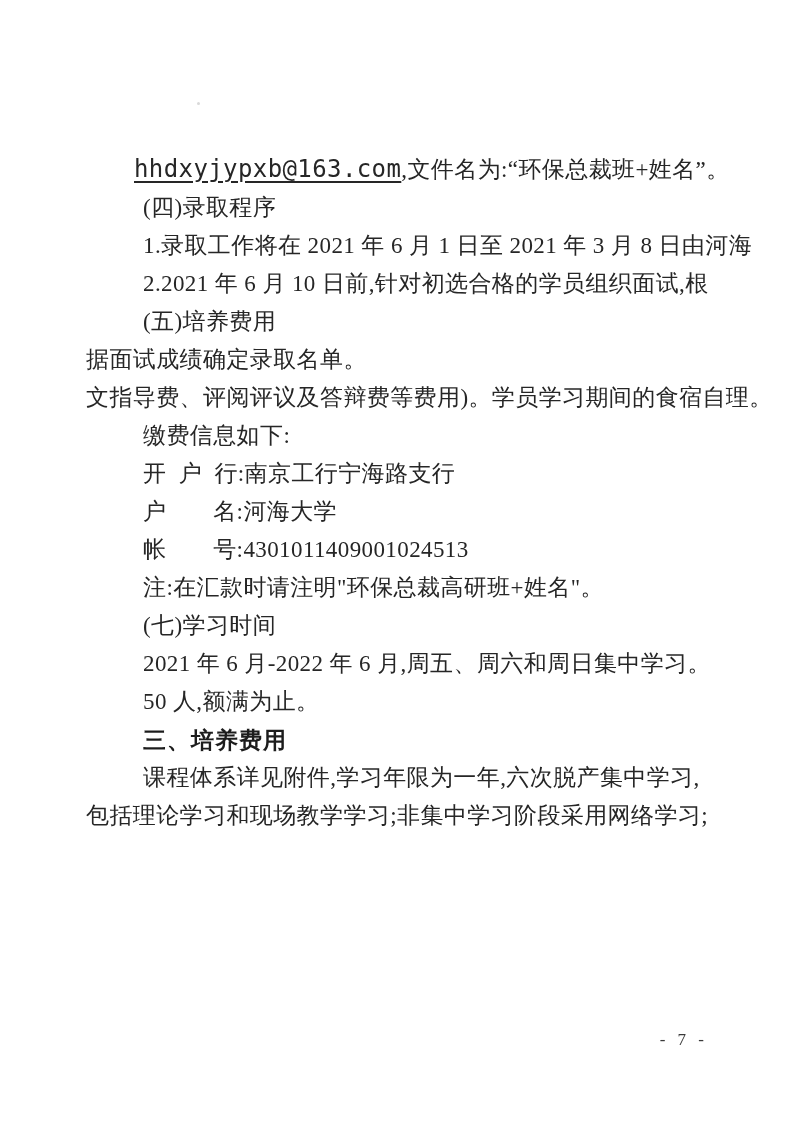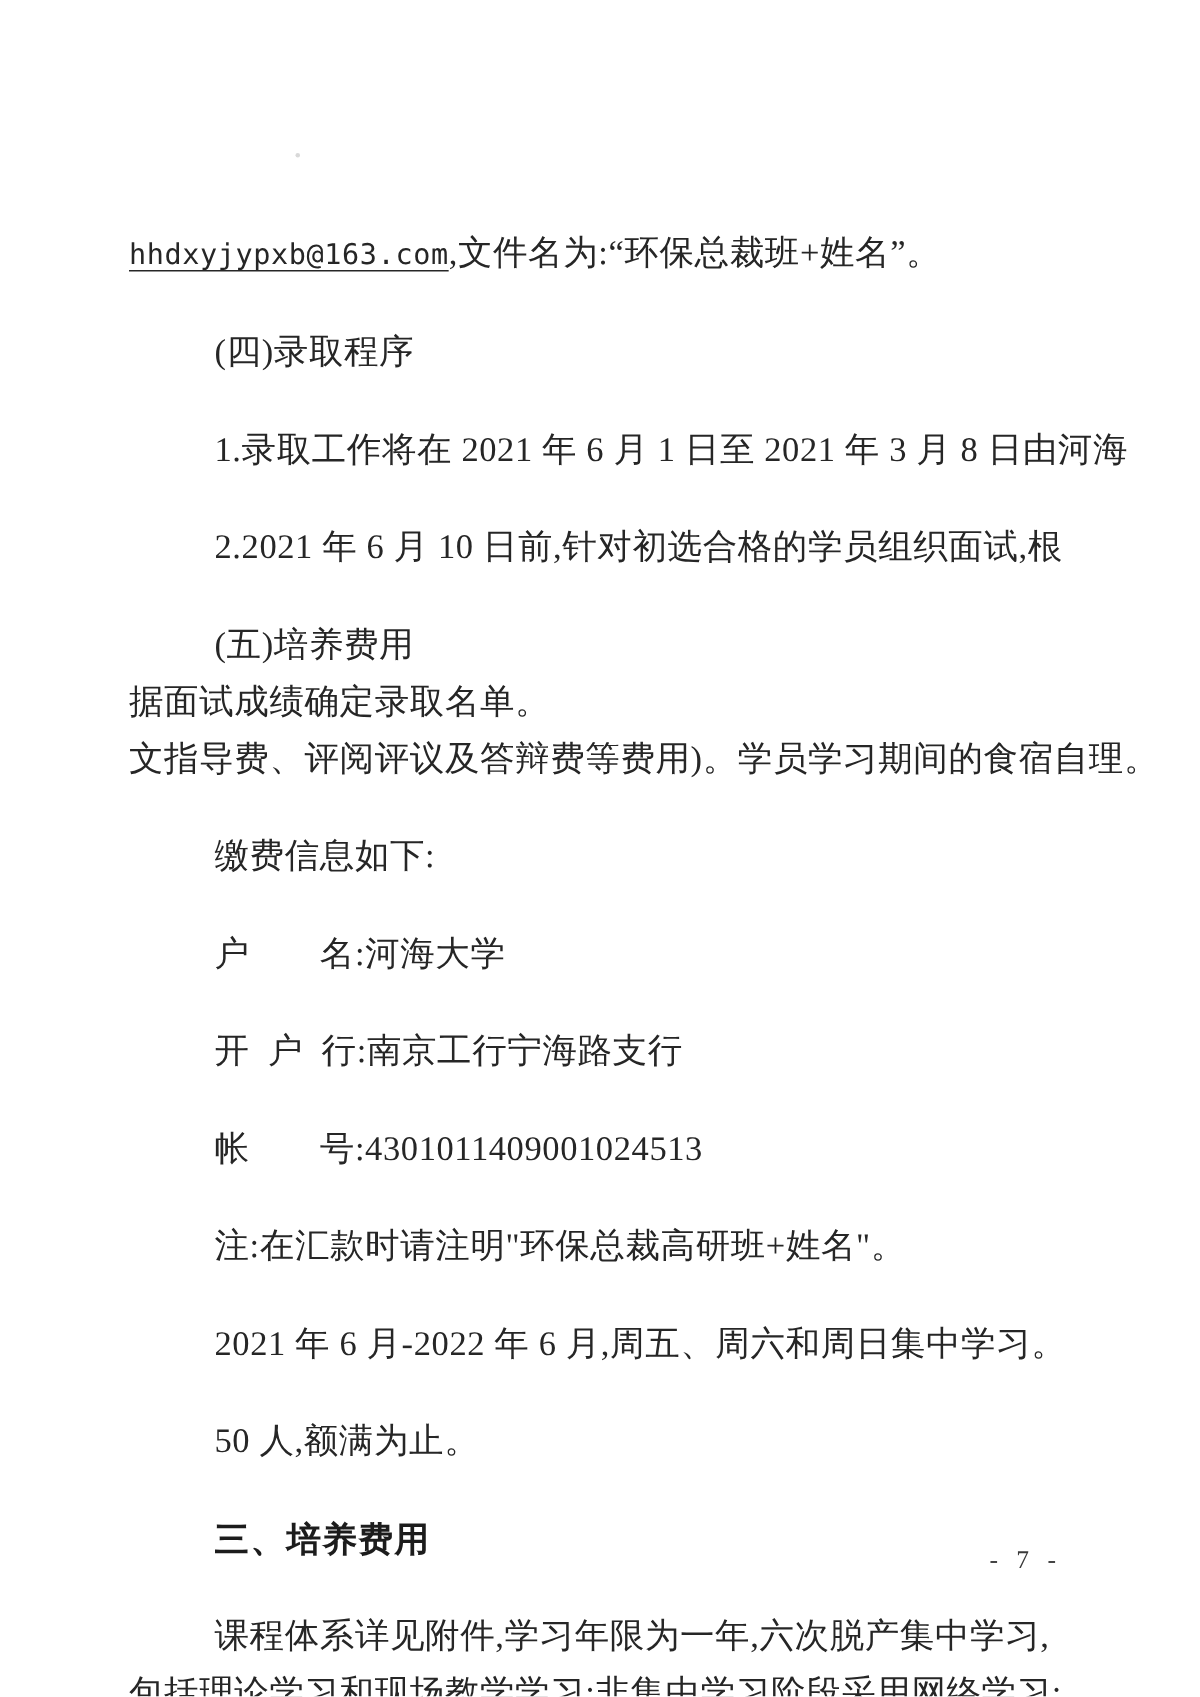--- a/index.html
+++ b/index.html
@@ -26,33 +26,33 @@
     padding: 0;
     font-family: "Liberation Serif", "DejaVu Serif", serif;
     font-size: 23px;
     line-height: 38px;
     letter-spacing: 0.4px;
     white-space: pre;
     color: #262626;
   }
   .indent {
     padding-left: 57px;
-    margin-top: 27px;
   }
   .heading {
     font-family: "Liberation Sans", "DejaVu Sans", sans-serif;
     font-weight: bold;
     color: #1c1c1c;
     letter-spacing: 1px;
   }
   .email {
     font-family: "DejaVu Sans Mono", "Liberation Mono", monospace;
-    font-size: 19px;
+    font-size: 24px;
     text-decoration: underline;
     text-underline-offset: 4px;
+    margin-left: 48px;
   }
   .page-number {
     position: absolute;
     top: 1030px;
     right: 92px;
     font-family: "Liberation Serif", "DejaVu Serif", serif;
     font-size: 17px;
     letter-spacing: 4px;
     color: #3a3a3a;
     white-space: pre;
@@ -78,25 +78,26 @@
 
     <p class="line indent">(四)录取程序</p>
     <p class="line indent">1.录取工作将在 2021 年 6 月 1 日至 2021 年 3 月 8 日由河海</p>
     <p class="line indent">2.2021 年 6 月 10 日前,针对初选合格的学员组织面试,根</p>
     <p class="line indent">(五)培养费用</p>
 
     <p class="line">据面试成绩确定录取名单。</p>
     <p class="line">文指导费、评阅评议及答辩费等费用)。学员学习期间的食宿自理。</p>
 
     <p class="line indent">缴费信息如下:</p>
+    <p class="line indent">开  户  行:南京工行宁海路支行</p>
     <p class="line indent">户　　名:河海大学</p>
-    <p class="line indent">开  户  行:南京工行宁海路支行</p>
     <p class="line indent">帐　　号:4301011409001024513</p>
     <p class="line indent">注:在汇款时请注明"环保总裁高研班+姓名"。</p>
 
+    <p class="line indent">(七)学习时间</p>
     <p class="line indent">2021 年 6 月-2022 年 6 月,周五、周六和周日集中学习。</p>
 
     <p class="line indent">50 人,额满为止。</p>
 
     <p class="line indent heading">三、培养费用</p>
     <p class="line indent">课程体系详见附件,学习年限为一年,六次脱产集中学习,</p>
     <p class="line">包括理论学习和现场教学学习;非集中学习阶段采用网络学习;</p>
   </div>
 
   <div class="page-number">- 7 -</div>

